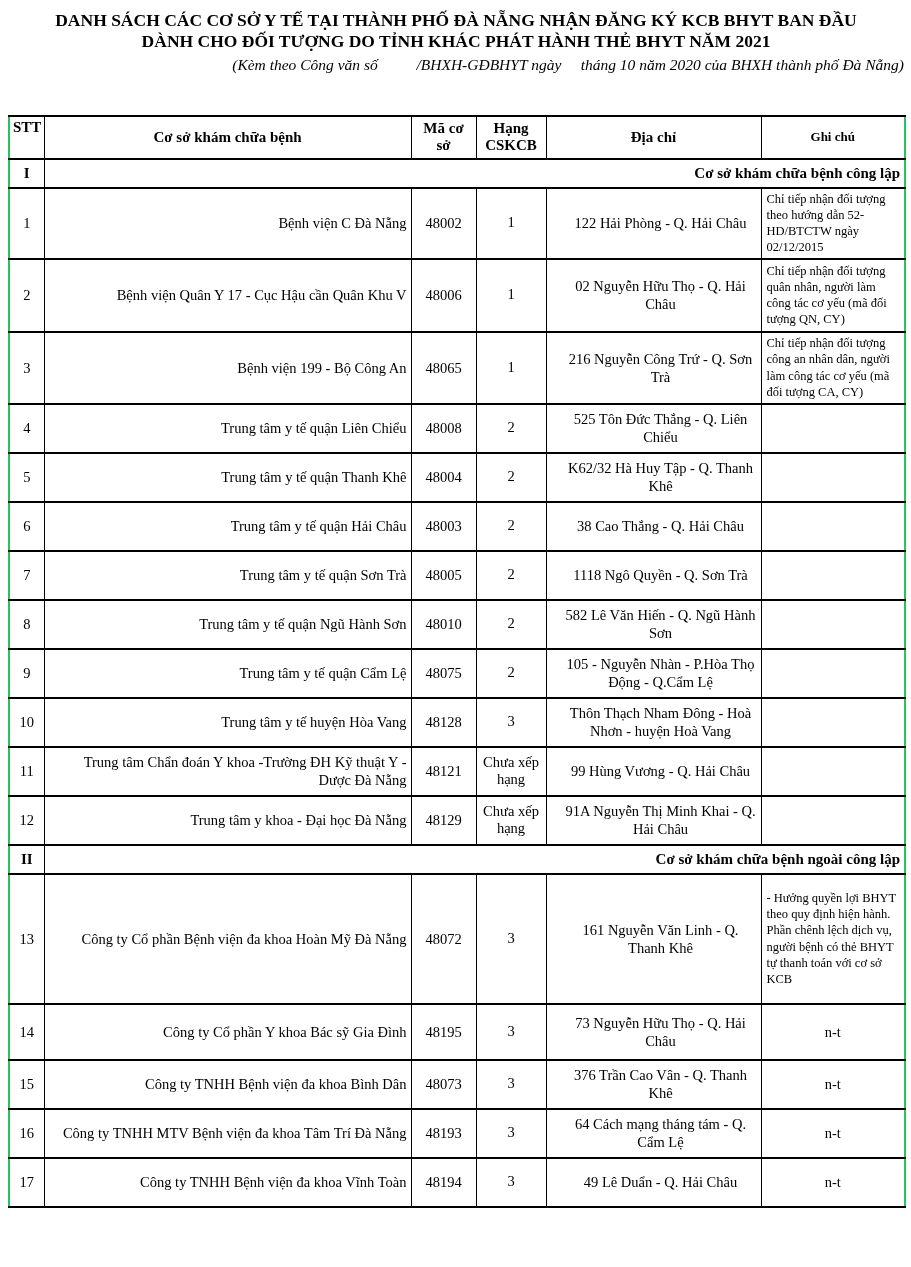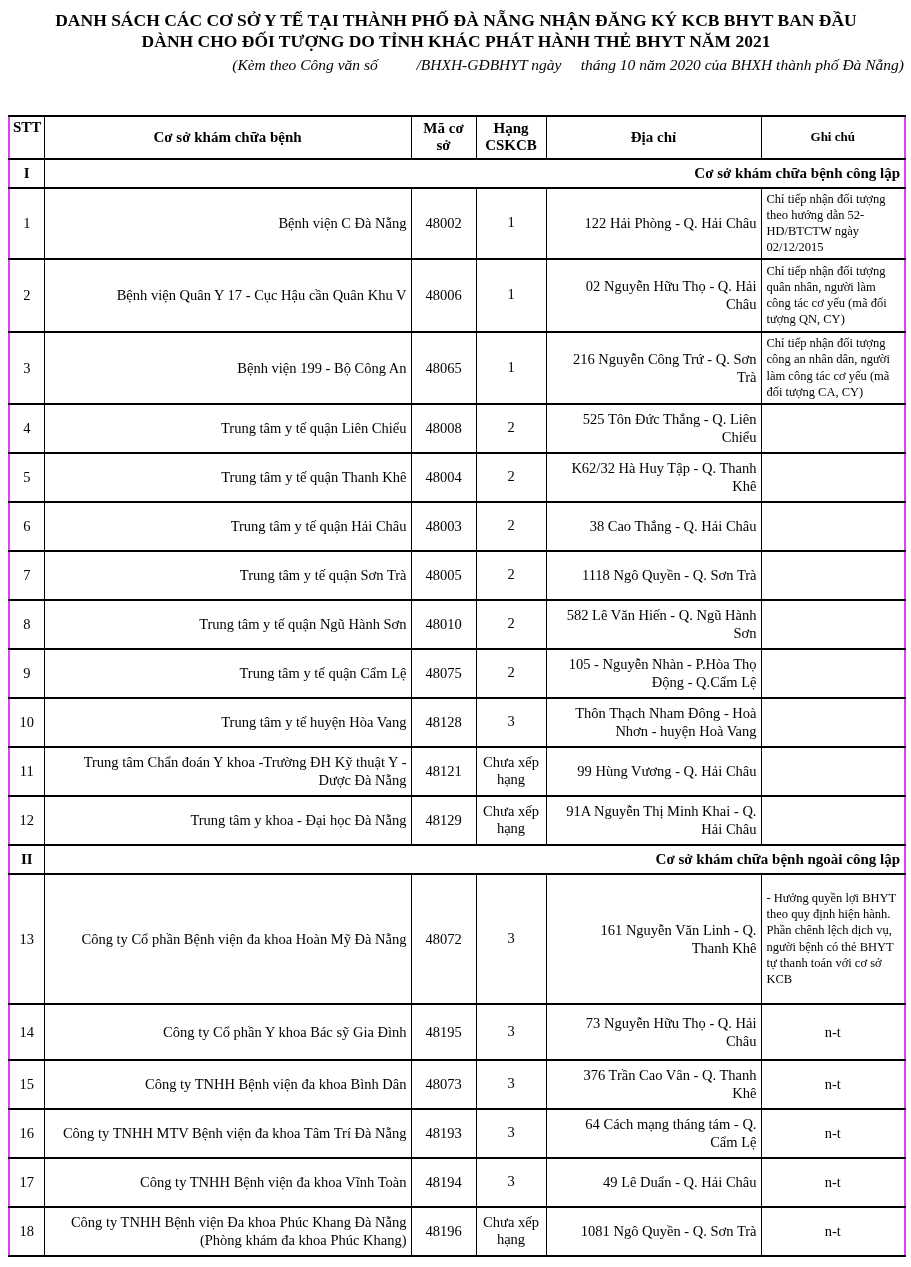--- a/index.html
+++ b/index.html
@@ -15,39 +15,39 @@
     font-size:17.5px; line-height:1.22; margin-top:2px;
   }
   .subtitle {
     text-align:right; font-style:italic;
     font-size:15.5px; margin-top:3px; white-space:pre-wrap;
   }
 
   table.facilities {
     border-collapse:collapse; table-layout:fixed;
     width:896px; margin-top:41px;
-    border:2px solid #d946ef;
+    border:2px solid #22c55e;
   }
   th, td {
     border-left:1px solid #000; border-right:1px solid #000;
     border-top:2px solid #000; border-bottom:2px solid #000;
     padding:2px 4px; overflow:hidden;
     vertical-align:middle; box-sizing:border-box;
   }
   thead tr { height:43px; }
   th { font-weight:bold; font-size:15px; text-align:center; line-height:1.15; }
   th.h-stt { vertical-align:top; text-align:left; padding-left:3px; }
   th.h-note { font-size:13px; }
 
   td { font-size:14.5px; line-height:1.25; }
   .c-stt  { text-align:center; }
   .c-name { text-align:right; padding-left:6px; }
   .c-code { text-align:center; }
   .c-rank { text-align:center; line-height:1.2; }
-  .c-addr { text-align:right; padding-left:18px; }
+  .c-addr { text-align:center; padding-left:18px; }
   .c-note { text-align:left; }
   .c-note.long { font-size:12.5px; line-height:1.3; padding-left:5px; padding-right:3px;margin-left:10px; }
   .c-note.nt { text-align:center;margin-left:44px; }
 
   tr.section { height:29px; }
   tr.section td { font-weight:bold; font-size:15px; }
   tr.section .c-section { text-align:right; padding-left:18px; }
 </style>
 </head>
 <body>
@@ -216,23 +216,15 @@
           <td class="c-note nt">n-t</td>
         </tr>
         <tr style="height: 49px;">
           <td class="c-stt">17</td>
           <td class="c-name">Công ty TNHH Bệnh viện đa khoa Vĩnh Toàn</td>
           <td class="c-code">48194</td>
           <td class="c-rank">3</td>
           <td class="c-addr">49 Lê Duẩn - Q. Hải Châu</td>
           <td class="c-note nt">n-t</td>
         </tr>
-        <tr style="height: 49px;">
-          <td class="c-stt">18</td>
-          <td class="c-name">Công ty TNHH Bệnh viện Đa khoa Phúc Khang Đà Nẵng (Phòng khám đa khoa Phúc Khang)</td>
-          <td class="c-code">48196</td>
-          <td class="c-rank">Chưa xếp hạng</td>
-          <td class="c-addr">1081 Ngô Quyền - Q. Sơn Trà</td>
-          <td class="c-note nt">n-t</td>
-        </tr>
       </tbody>
   </table>
 </div>
 
 </body></html>

